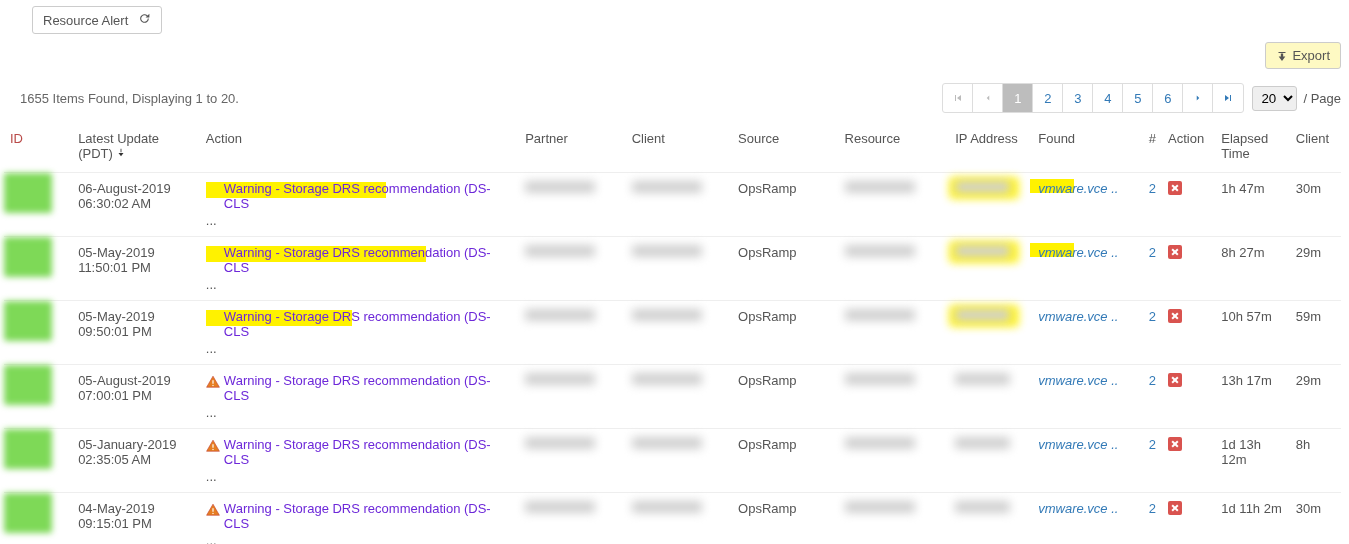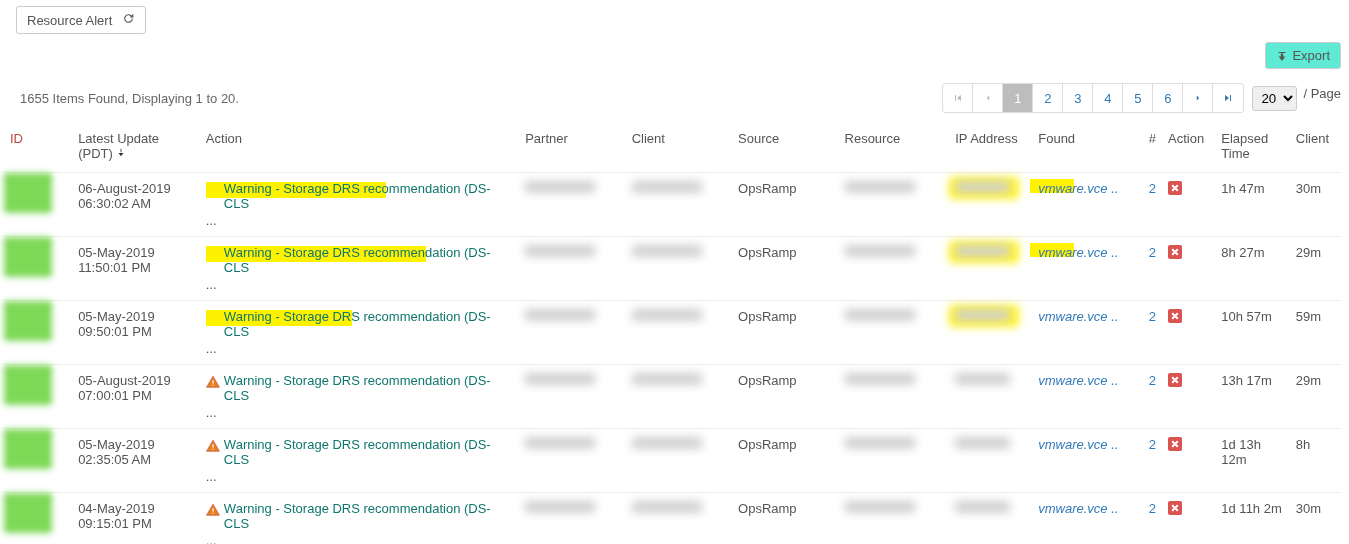--- a/index.html
+++ b/index.html
@@ -1,46 +1,46 @@
 <!DOCTYPE html>
 <html><head>
 <meta charset="utf-8">
 <style>
   * { box-sizing: border-box; }
   html, body { margin:0; padding:0; font-family: "Segoe UI", Arial, sans-serif; font-size:13px; color:#555; background:#fff; }
   body { width:1349px; }
-  .top-bar { padding:6px 16px 4px; }
+  .top-bar { padding:6px 16px 4px;margin-left:16px; }
   .btn { display:inline-flex; align-items:center; background:#fff; border:1px solid #ccc; border-radius:3px; padding:5px 10px; font-size:13px; color:#555; cursor:pointer; }
   .btn svg, .btn .glyph { margin-left:4px; }
   .resource-alert-btn .glyph { margin-left:6px; }
   .toolbar-row { display:flex; justify-content:space-between; align-items:center; padding:4px 8px 8px 4px; }
-  .export-btn { background:#5eead4; }
+  .export-btn { background:#fef9c3; }
   .export-btn svg { width:12px; height:12px; margin-right:4px; margin-left:0; }
   .summary-row { display:flex; justify-content:space-between; align-items:center; padding:6px 8px 10px 20px; }
   .items-found { color:#666; }
   .pager-wrap { display:flex; align-items:center; gap:8px; }
   .pager { display:flex; border:1px solid #ddd; border-radius:3px; overflow:hidden; }
   .pager .pg { width:30px; height:28px; display:flex; align-items:center; justify-content:center; border-right:1px solid #ddd; cursor:pointer; color:#337ab7; }
   .pager .pg:last-child { border-right:none; }
   .pager .pg.disabled { color:#bbb; cursor:default; }
   .pager .pg.active { background:#bdbdbd; color:#fff; }
-  .perpage { display:flex; align-items:flex-start; gap:6px; }
+  .perpage { display:flex; align-items:center; gap:6px; }
   .perpage select { border:1px solid #ccc; border-radius:3px; padding:3px 4px; }
   .table-wrap { padding:0 8px 8px 4px; }
   table { width:100%; border-collapse:collapse; table-layout:fixed; }
   th { text-align:left; font-weight:normal; color:#555; padding:8px 6px 10px 6px; vertical-align:top; }
   th.id-col { color:#b94a48; }
   th .sort-icon { vertical-align:middle; }
   tbody tr { border-top:1px solid #eee; }
   td { padding:8px 6px; vertical-align:top; color:#555; }
   td.id-cell { padding:0; }
   .id-tag { display:block; width:48px; height:40px; background:#7ed957; border-radius:2px; filter:blur(3px); }
   .subj-line { display:flex; align-items:flex-start; gap:4px; position:relative; }
   .warn-icon { flex:0 0 auto; width:14px; height:14px; margin-top:2px; }
-  .subj-text { color:#0f766e; cursor:pointer; position:relative; z-index:2; }
+  .subj-text { color:#6d28d9; cursor:pointer; position:relative; z-index:2; }
   .ellipsis { color:#555; margin-top:2px; }
   .hl { position:absolute; height:16px; background:#fff200; z-index:1; top:1px; left:0;}
   .metric-cell { color:#337ab7; cursor:pointer; position:relative; }
   .metric-hl { position:absolute; height:14px; background:#fff200; left:-2px; top:6px; z-index:0; }
   .metric-txt { position:relative; z-index:2;font-style:italic; }
   .count-link { color:#337ab7; cursor:pointer; }
   .action-icon { width:14px; height:14px; display:inline-block; background:#d9534f; border-radius:2px; position:relative; }
   .action-icon::before, .action-icon::after { content:""; position:absolute; left:3px; top:6px; width:8px; height:2px; background:#fff; }
   .action-icon::before { transform:rotate(45deg); }
   .action-icon::after { transform:rotate(-45deg); }
@@ -268,21 +268,21 @@
           <td class="metric-cell"><span class="metric-txt">vmware.vce ..</span></td>
           <td class="num-cell"><span class="count-link">2</span></td>
           <td><span class="action-icon"></span></td>
           <td>13h 17m</td>
           <td>29m</td>
         </tr>
         <tr>
           <td class="id-cell">
             <span class="id-tag"></span>
           </td>
-          <td>05-May-2019 02:35:05 AM</td>
+          <td>05-January-2019 02:35:05 AM</td>
           <td>
             <div class="subj-line">
               <span><svg class="warn-icon" viewBox="0 0 24 24">
                   <path fill="#e67e22" stroke="#c0392b" stroke-width="1" d="M12 2L1 21h22L12 2z"></path>
                   <rect x="11" y="9" width="2" height="6" fill="#fff"></rect>
                   <rect x="11" y="17" width="2" height="2" fill="#fff"></rect>
                 </svg></span>
               <span class="subj-text">Warning - Storage DRS recommendation (DS-CLS</span>
             </div>
             <div class="ellipsis">...</div>

